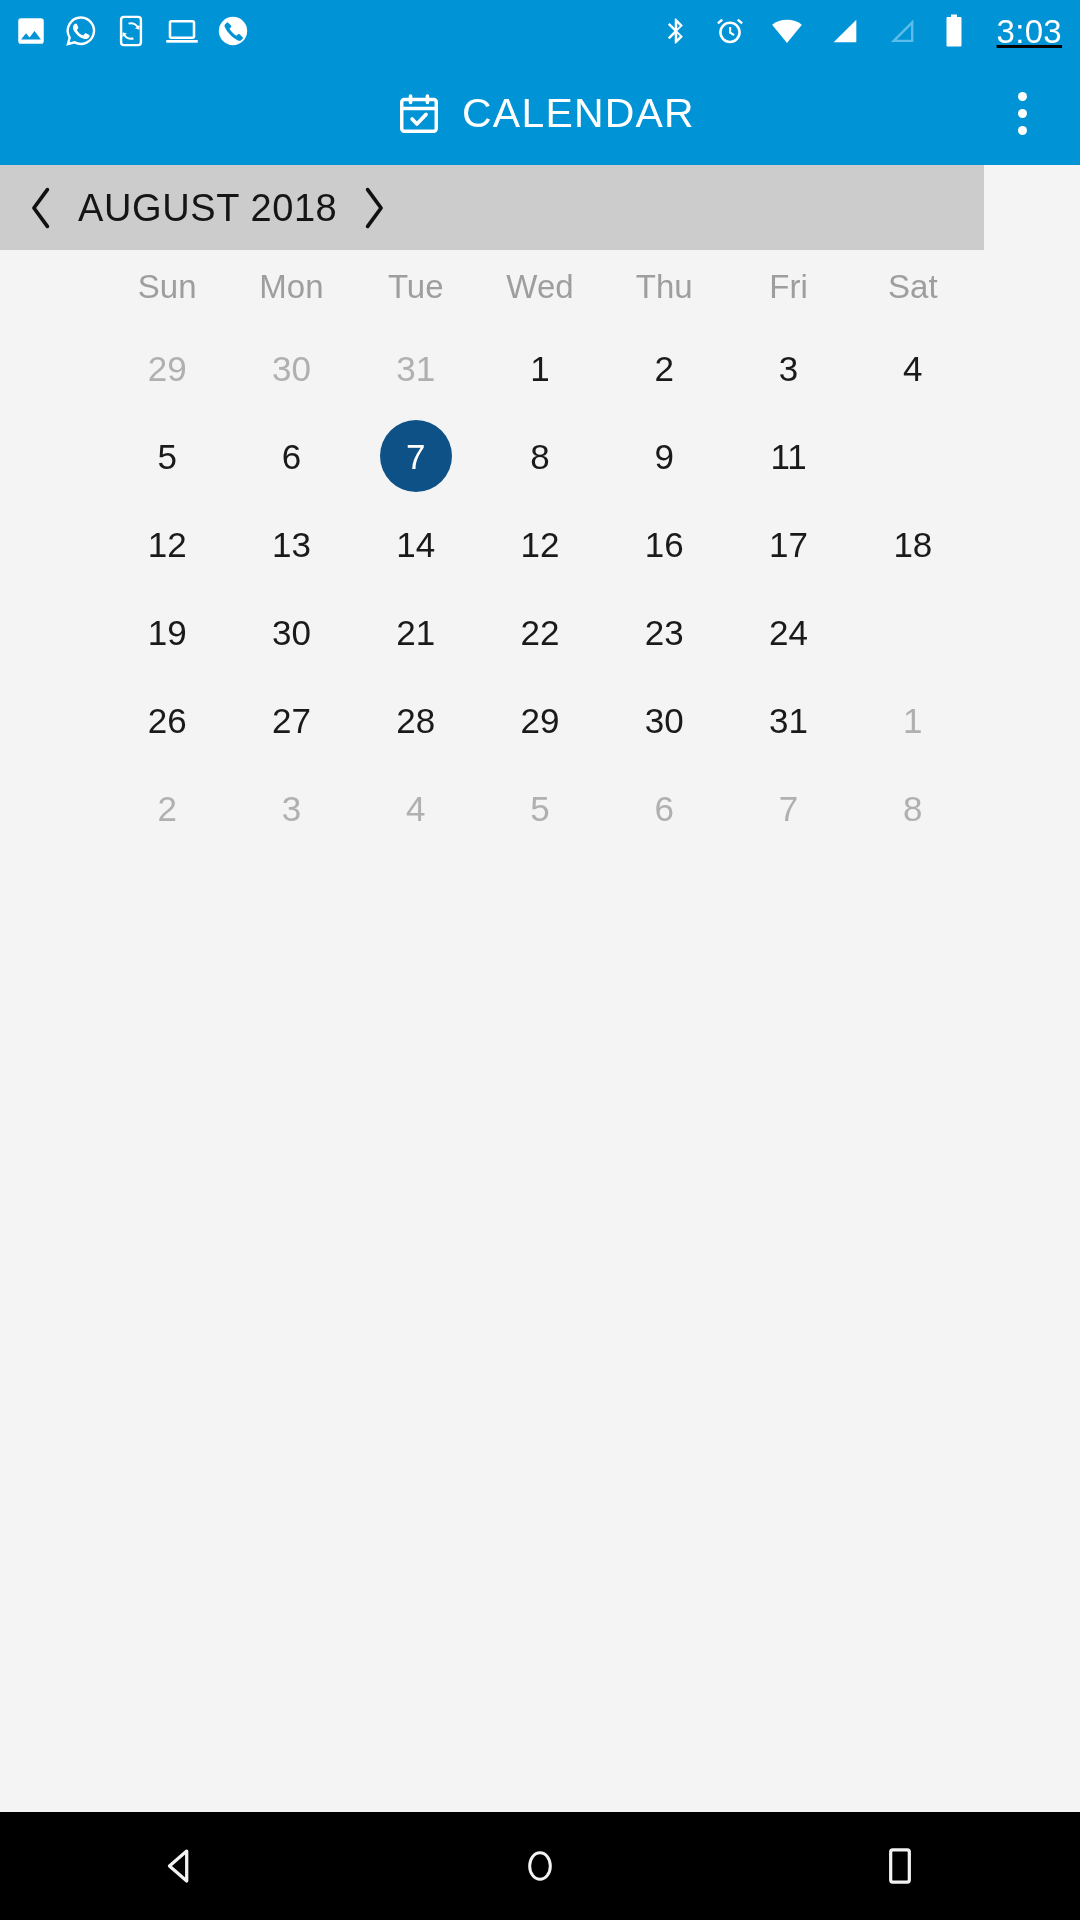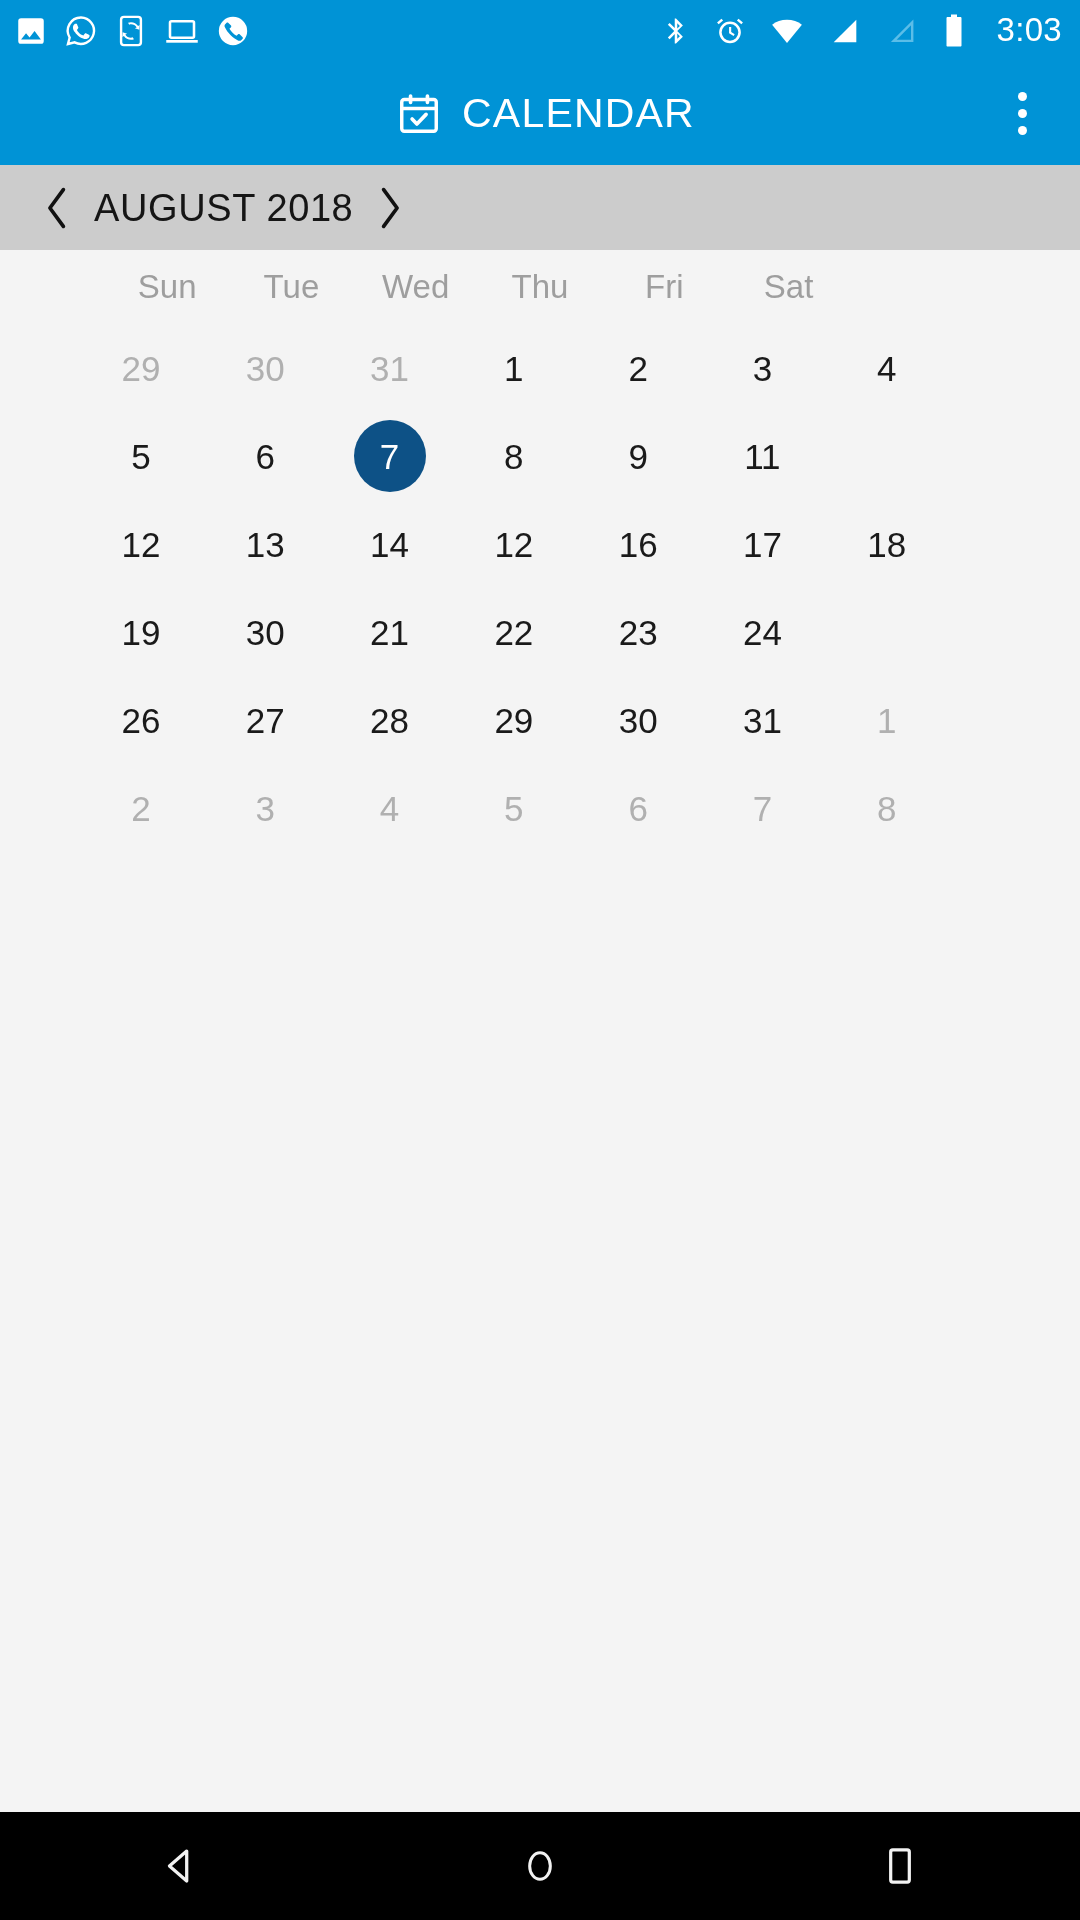--- a/index.html
+++ b/index.html
@@ -12,21 +12,21 @@
   #screen { position:relative; width:1080px; height:1920px; background:#f4f4f4; }
 
   
   .status-bar {
     position:absolute; top:0; left:0; width:1080px; height:62px;
     background:#0093d6;
     display:flex; align-items:center; justify-content:space-between;
     padding:0 18px 0 14px;
   }
   .status-left { display:flex; align-items:center; gap:16px; }
-  .status-right { display:flex; gap:23px; }
+  .status-right { display:flex; align-items:center; gap:23px;text-decoration:underline; }
   .sicon { display:flex; align-items:center; justify-content:center; }
   .clock {
     color:#fff; font-size:33px; font-weight:400; letter-spacing:0.3px;
     margin-left:8px; line-height:1;
   }
 
   
   .app-bar {
     position:absolute; top:62px; left:0; width:1080px; height:103px;
     background:#0093d6;
@@ -42,24 +42,24 @@
     width:56px; height:70px;
     display:flex; flex-direction:column; align-items:center; justify-content:center;
     gap:8px; cursor:pointer;
   }
   .overflow-menu span {
     display:block; width:9px; height:9px; border-radius:50%; background:#fff;
   }
 
   
   .month-bar {
-    position:absolute; top:165px; left:0; width:1080px; height:85px;
+    position:absolute; top:165px; left:0; width:984px; height:85px;
     background:#cccccc;
     display:flex; 
-    padding-left:38px;
+    padding-left:22px;
   }
   .month-nav { display:flex; align-items:center; gap:18px; }
   .chev { width:38px; height:52px; cursor:pointer; display:flex; align-items:center; justify-content:center; }
   .month-label {
     font-size:38px; color:#151515; font-weight:400; letter-spacing:0.6px;
     line-height:1; white-space:nowrap;
   }
 
   
   .calendar {
@@ -71,21 +71,21 @@
     grid-template-columns:repeat(7, 1fr);
     width:870px; margin:0 auto;
   }
   .dow-row { height:74px; }
   .dow {
     display:flex; align-items:center; justify-content:center;
     font-size:33px; color:#9e9e9e; font-weight:400;
   }
   .week-row { height:88px; }
   .day-cell {
-    display:flex; align-items:center; 
+    display:flex; align-items:center; justify-content:center;
     position:relative;
   }
   .day-num {
     font-size:35px; color:#1a1a1a; font-weight:400;
     display:flex; align-items:center; justify-content:center;
     width:72px; height:72px; line-height:1;
   }
   .day-num.muted { color:#b0b0b0; }
   .day-num.selected {
     background:#0d5186; color:#ffffff; border-radius:50%;
@@ -208,20 +208,21 @@
         <svg width="34" height="50" viewBox="0 0 24 34">
             <path fill="none" stroke="#111" stroke-width="2.6" stroke-linecap="round" stroke-linejoin="round" d="M7.5 4L17 17 7.5 30"></path>
           </svg>
       </span>
     </div>
   </div>
 
   <div class="calendar">
     <div class="grid-row dow-row" id="dow-row">
         <div class="dow">Sun</div>
+        <div class="dow">Mon</div>
         <div class="dow">Tue</div>
         <div class="dow">Wed</div>
         <div class="dow">Thu</div>
         <div class="dow">Fri</div>
         <div class="dow">Sat</div>
       </div>
     <div id="weeks-container">
         <div class="grid-row week-row">
           <div class="day-cell">
             <span class="day-num muted">29</span>

